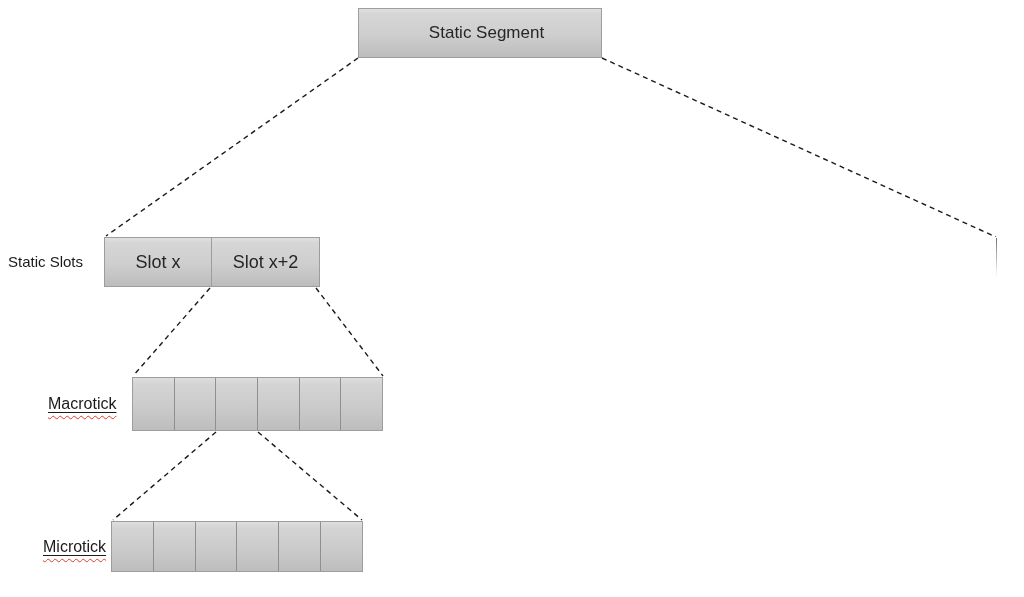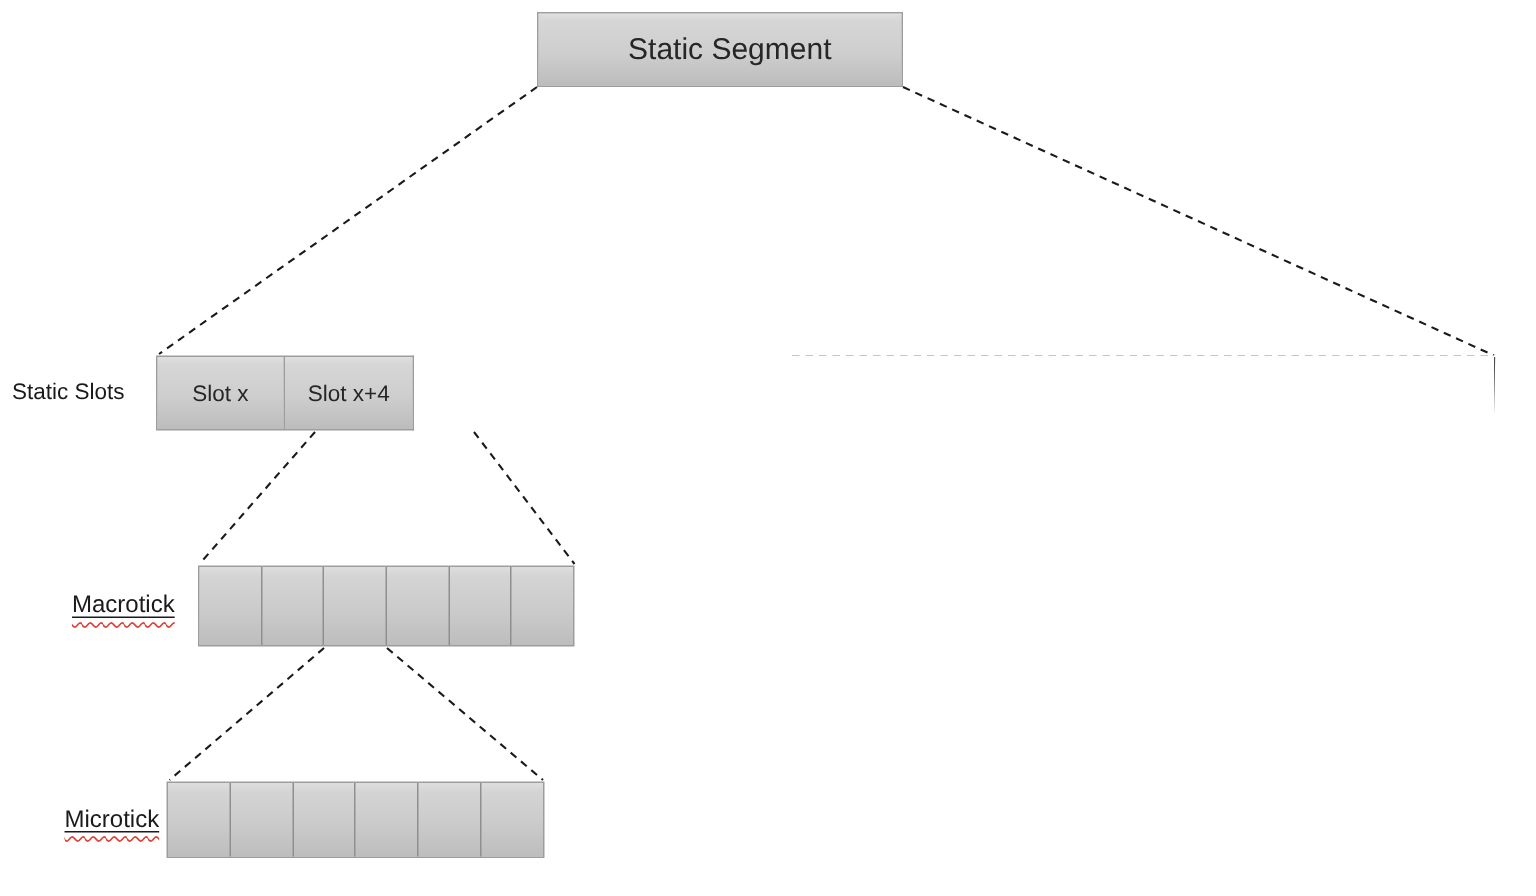--- a/index.html
+++ b/index.html
@@ -28,44 +28,44 @@
     box-sizing: border-box;
     color: #262626;
   }
   .seg-box {
     position: absolute;
     left: 358px; top: 8px;
     width: 244px; height: 50px;
     display: flex;
     align-items: center;
     justify-content: center;
-    font-size: 20px;
+    font-size: 17px;
     padding-left: 13px;
   }
   .row-label {
     position: absolute;
     left: 8px; top: 253px;
     width: 96px;
     font-size: 15px;
     color: #1a1a1a;
     white-space: nowrap;
   }
   .slots-row {
     position: absolute;
     left: 104px; top: 237px;
     height: 50px;
     display: flex;
   }
   .slot-box {
-    width: 86px;
+    width: 108px;
     height: 50px;
     display: flex;
     align-items: center;
     justify-content: center;
-    font-size: 15px;
+    font-size: 18px;
     background: linear-gradient(180deg, #e0e0e0 0%, #d6d6d6 10%, #cecece 55%, #bcbcbc 100%);
     border: 1px solid #9d9d9d;
     box-sizing: border-box;
     color: #262626;
   }
   .slot-box + .slot-box { border-left: none; }
   .empty-slot {
     position: absolute;
     left: 528px; top: 237px;
     width: 468px; height: 51px;
@@ -127,21 +127,21 @@
   </svg>
 
   <div class="seg-box gbox">
     <span>Static Segment</span>
   </div>
 
   <div class="row-label">Static Slots</div>
 
   <div class="slots-row">
       <div class="slot-box">Slot x</div>
-      <div class="slot-box">Slot x+4</div>
+      <div class="slot-box">Slot x+2</div>
     </div>
 
   <div class="empty-slot"></div>
 
   <div class="tick-label" id="macrotick-label">
     <span class="u-solid"><span class="u-wavy">Macrotick</span></span>
   </div>
   <div class="tick-bar" id="macrotick-bar">
       <div class="tick-cell"></div>
       <div class="tick-cell"></div>

